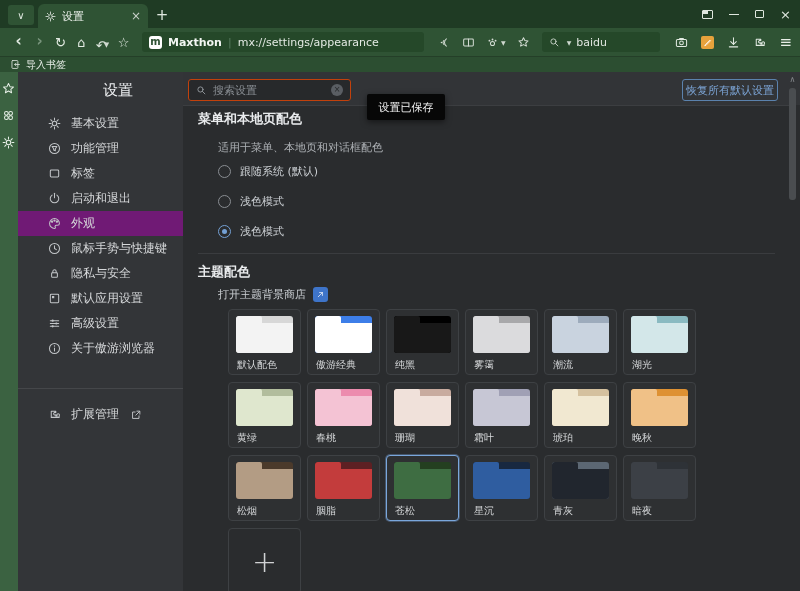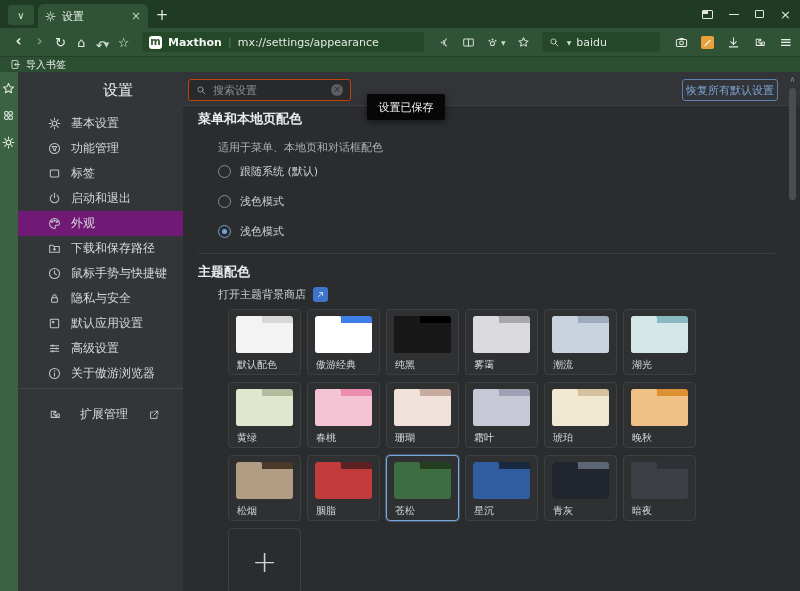--- a/index.html
+++ b/index.html
@@ -70,21 +70,21 @@
 
   .sidebar { position:absolute; left:18px; top:0; width:165px; height:519px; background:#333538; }
   .page-title { position:absolute; left:85px; top:9px; font-size:15px; font-weight:500; color:#eef0f2; }
   .side-list { position:absolute; left:0; top:39px; width:165px; }
   .side-item { height:25px; display:flex; align-items:center; padding-left:30px; gap:9px; }
   .side-item.active { background:#701a75; }
   .si-icon { width:14px; height:14px; color:#c2c5c8; flex:0 0 auto; }
   .si-label { font-size:12px; color:#d6d8da; white-space:nowrap; }
   .side-divider { position:absolute; left:0; top:316px; width:165px; height:1px; background:#45474a; }
   .ext-item { position:absolute; left:0; top:330px; width:165px; height:25px; display:flex;
-    align-items:center; padding-left:30px; gap:18px; }
+    align-items:center; padding-left:30px; gap:9px; }
   .ext-link-ic { width:12px; height:12px; color:#c2c5c8; margin-left:2px; }
 
   .main { position:absolute; left:183px; top:0; width:617px; height:519px; background:#2a2c2e; overflow:hidden; }
   .main-header { position:absolute; left:0; top:0; width:617px; height:33px; background:#323437; }
   .header-divider { position:absolute; left:0; top:33px; width:607px; height:1px; background:#3c3e41; }
   .search-box { position:absolute; left:5px; top:7px; width:163px; height:22px; background:#27292b;
     border:1px solid #c2410c; border-radius:3px; display:flex; align-items:center; padding:0 7px; gap:6px; }
   .search-box input { flex:1; background:transparent; border:none; outline:none; font-size:11px;
     color:#cfd3d7; font-family:inherit; min-width:0; }
   .search-box input::placeholder { color:#8a8f94; }
@@ -328,29 +328,20 @@
               <circle cx="4.4" cy="5" r=".7" fill="currentColor"></circle>
               <circle cx="7" cy="3.9" r=".7" fill="currentColor"></circle>
               <circle cx="9.6" cy="5" r=".7" fill="currentColor"></circle>
             </svg>
           </span>
           <span class="si-label">外观</span>
         </div>
         <div class="side-item">
           <span class="si-icon">
             <svg viewBox="0 0 14 14" width="13" height="13" fill="none" stroke="currentColor" stroke-width="1.1" stroke-linecap="round" stroke-linejoin="round">
-              <path d="M1.8 11V3.6h3.4l1.3 1.3h5.7V11z"></path>
-              <path d="M7 5.9v2.8M5.8 7.6 7 8.8l1.2-1.2"></path>
-            </svg>
-          </span>
-          <span class="si-label">下载和保存路径</span>
-        </div>
-        <div class="side-item">
-          <span class="si-icon">
-            <svg viewBox="0 0 14 14" width="13" height="13" fill="none" stroke="currentColor" stroke-width="1.1" stroke-linecap="round" stroke-linejoin="round">
               <circle cx="7" cy="7" r="5.4"></circle>
               <path d="M7 4.1V7l2 1.2"></path>
             </svg>
           </span>
           <span class="si-label">鼠标手势与快捷键</span>
         </div>
         <div class="side-item">
           <span class="si-icon">
             <svg viewBox="0 0 14 14" width="13" height="13" fill="none" stroke="currentColor" stroke-width="1.1" stroke-linecap="round" stroke-linejoin="round">
               <rect x="3.9" y="6.2" width="6.2" height="4.9" rx=".8"></rect>

